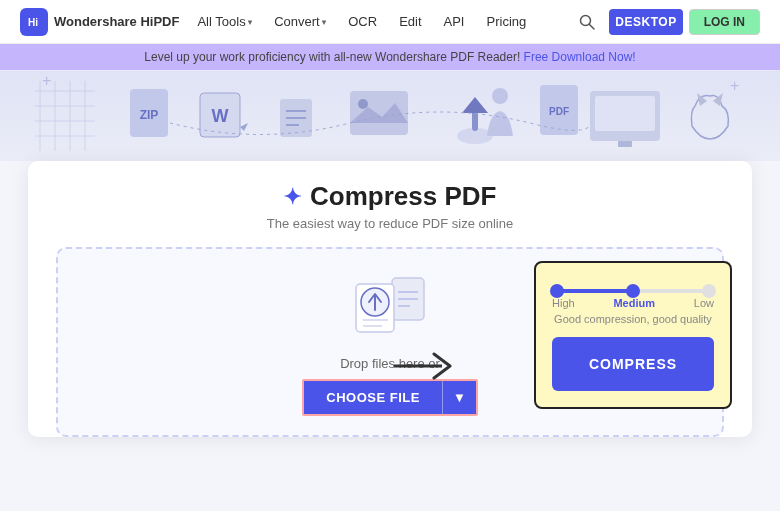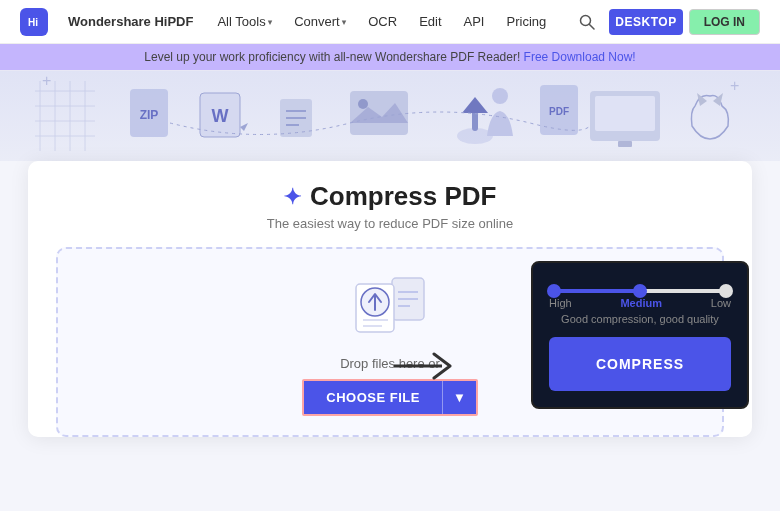--- a/index.html
+++ b/index.html
@@ -17,22 +17,22 @@
       align-items: center;
       padding: 0 20px;
       height: 44px;
       background: #fff;
       border-bottom: 1px solid #eee;
       gap: 6px;
     }
     .logo-area {
       display: flex;
       align-items: center;
-      gap: 20px;
-      margin-right: 10px;
+      gap: 6px;
+      margin-right: 4px;
     }
     .logo-icon {
       width: 28px;
       height: 28px;
       background: #4b54e8;
       border-radius: 6px;
       display: flex;
       align-items: center;
       justify-content: center;
       color: #fff;
@@ -207,24 +207,24 @@
       right: 270px;
       bottom: 42px;
       font-size: 36px;
       color: #333;
       font-weight: 300;
     }
 
     
     .compression-panel {
       position: absolute;
-      right: 3px;
+      right: 20px;
       top: 100px;
-      width: 218px;
-      background: #0f172a;
+      width: 198px;
+      background: #fef9c3;
       border: 2px solid #222;
       border-radius: 8px;
       padding: 16px;
       z-index: 10;
     }
     .slider-track {
       position: relative;
       height: 4px;
       background: #e0e0e0;
       border-radius: 2px;

